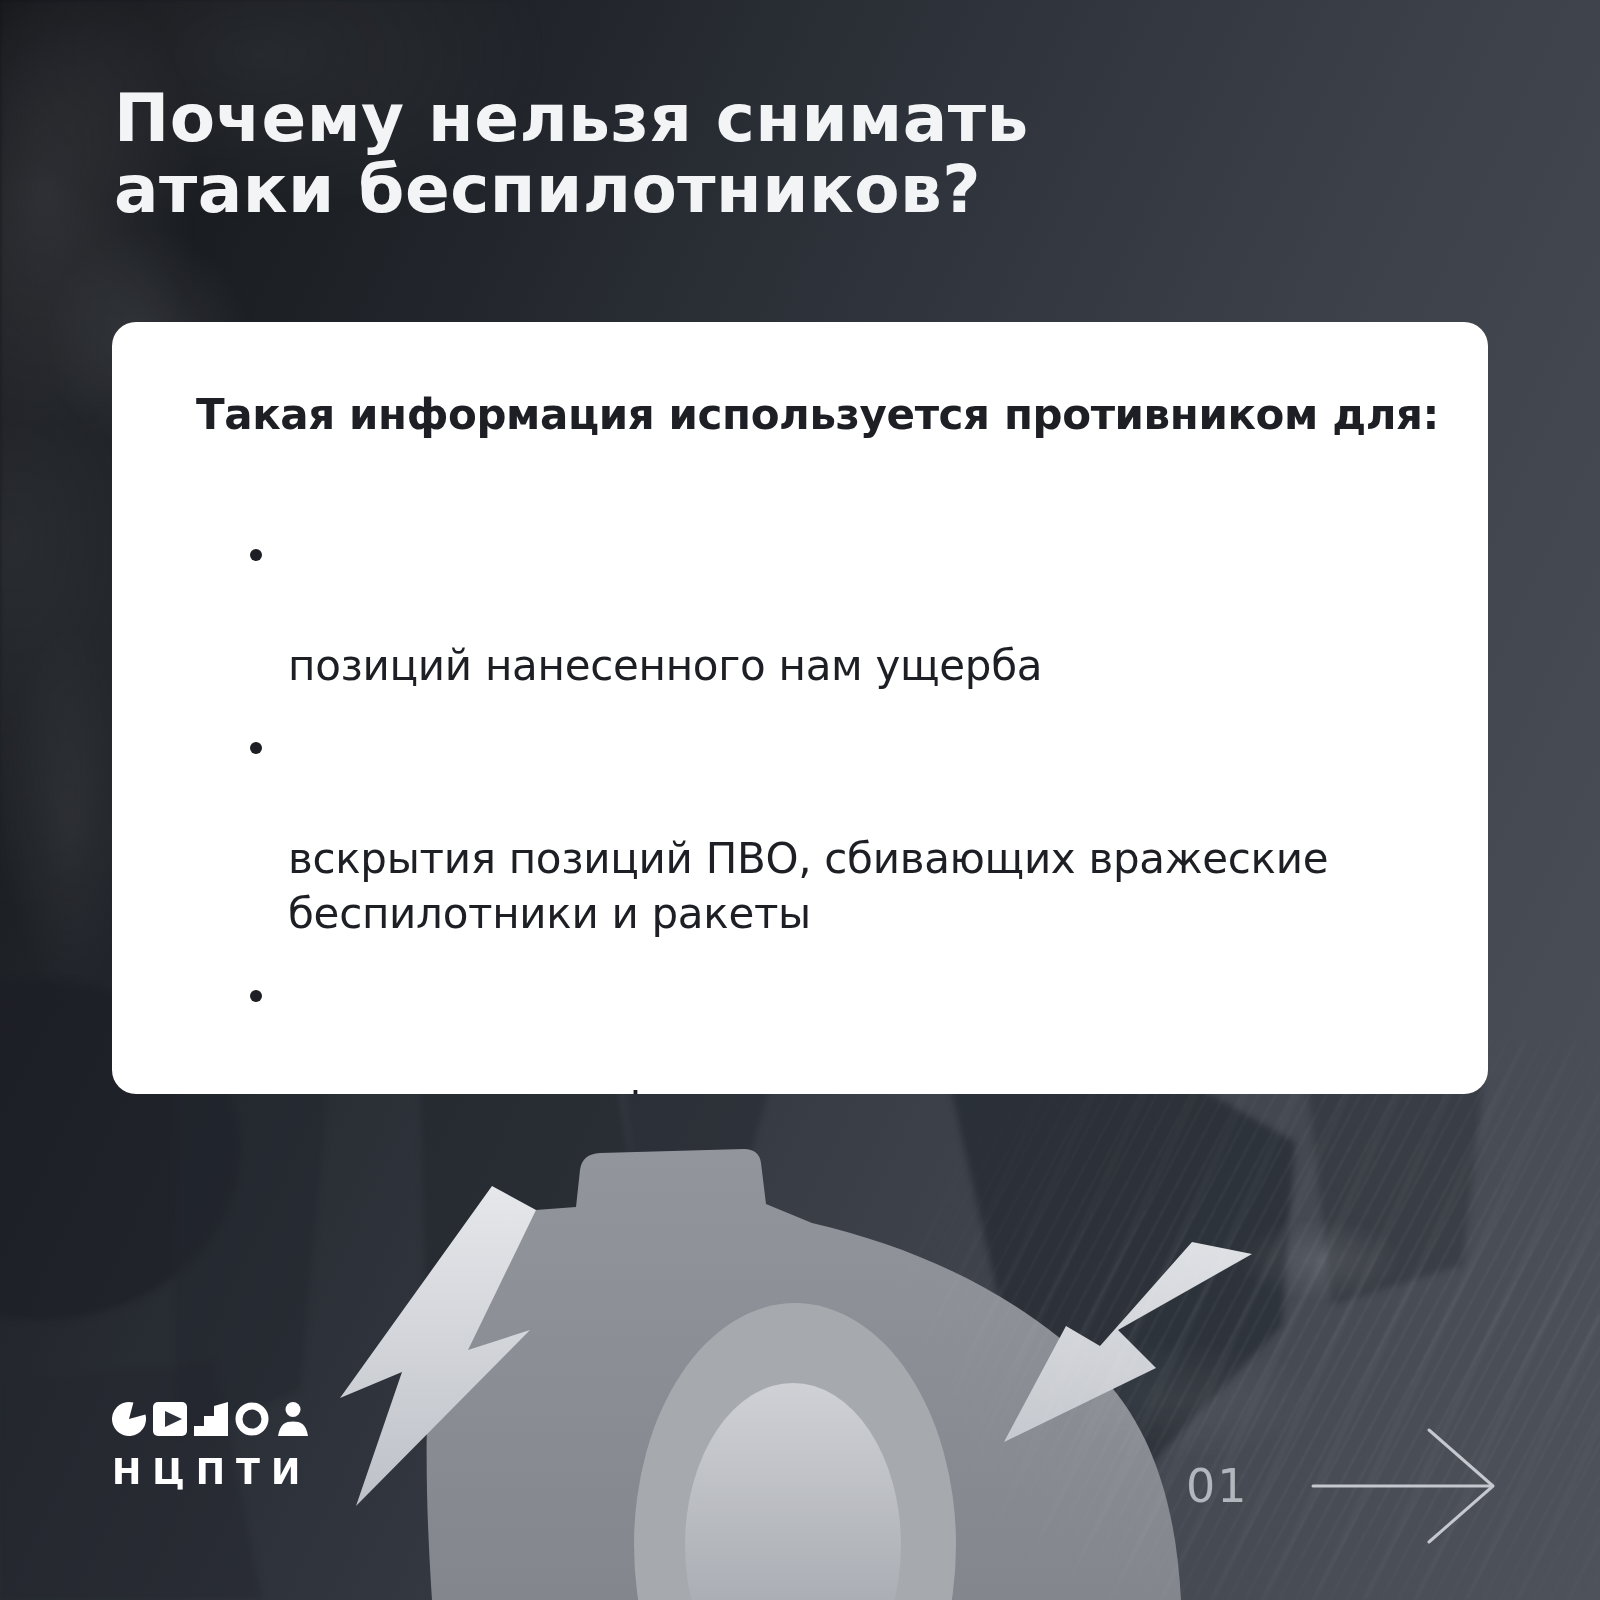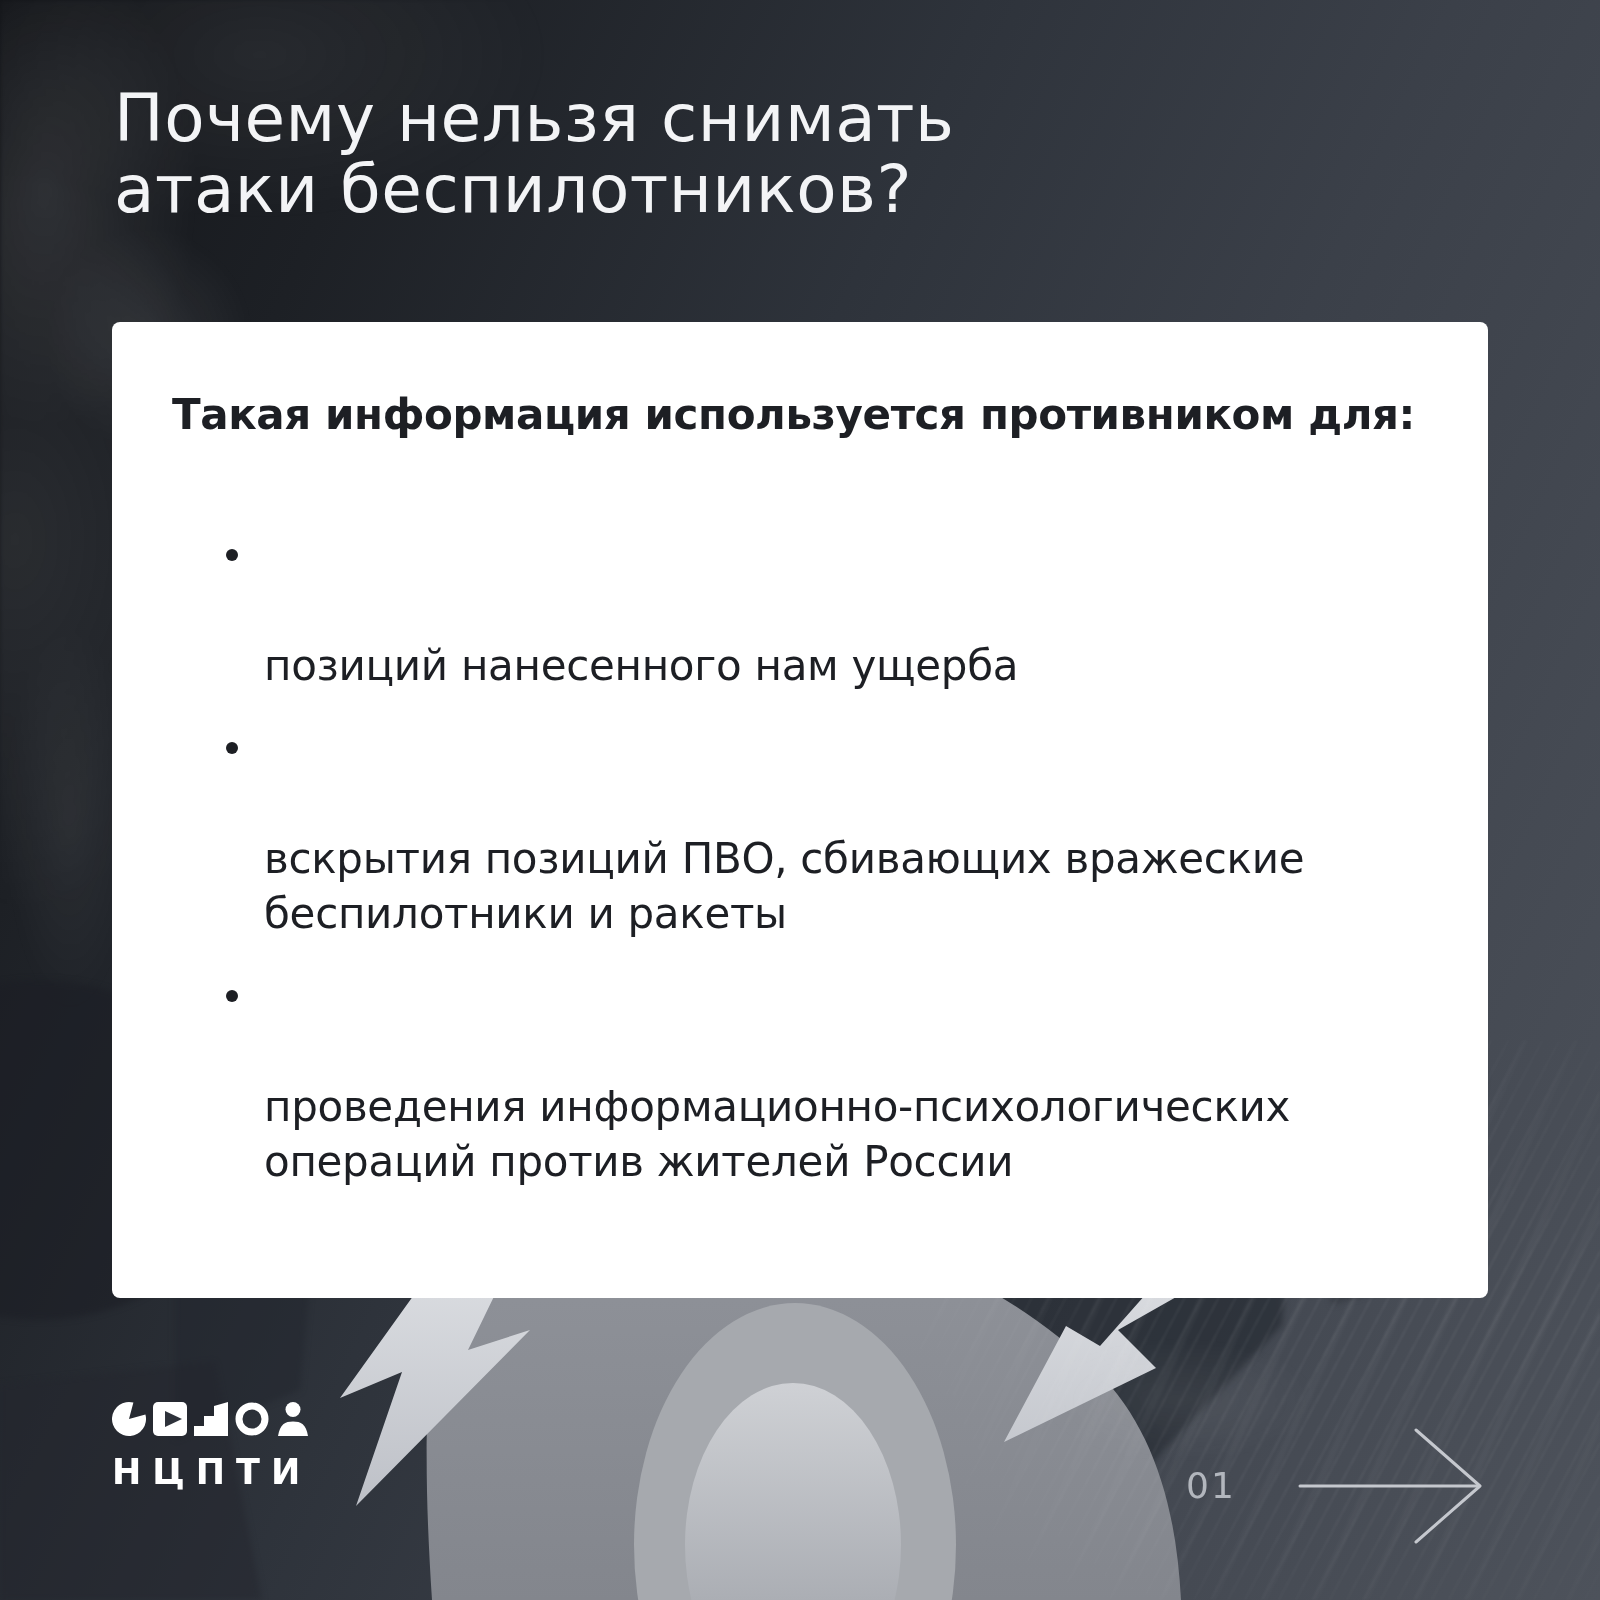--- a/index.html
+++ b/index.html
@@ -28,26 +28,26 @@
       repeating-linear-gradient(115deg, rgba(255,255,255,.03) 0 7px, transparent 7px 46px),
       radial-gradient(120px 60px at 560px 220px, rgba(255,255,255,.10), transparent 70%),
       radial-gradient(200px 90px at 420px 360px, rgba(255,255,255,.06), transparent 70%);
     -webkit-mask-image:radial-gradient(75% 85% at 70% 50%, #000 35%, transparent 78%);
     mask-image:radial-gradient(75% 85% at 70% 50%, #000 35%, transparent 78%);
     filter:blur(1px);
   }
   svg.backdrop,svg.illustration{position:absolute;left:0;top:0;pointer-events:none;}
   .title{
     position:absolute;left:114px;top:84px;margin:0;
-    font-size:66px;font-weight:400;line-height:1.07;letter-spacing:.5px;
+    font-size:66px;font-weight:700;line-height:1.07;letter-spacing:.5px;
     color:#f3f4f6;white-space:pre-line;
   }
   .card{
-    position:absolute;left:112px;top:322px;width:1376px;height:976px;
-    background:#ffffff;border-radius:8px;padding:66px 64px 40px 60px;overflow:hidden;
+    position:absolute;left:112px;top:322px;width:1376px;height:772px;
+    background:#ffffff;border-radius:24px;padding:66px 64px 40px 84px;overflow:hidden;
     color:#1d1f24;
   }
   .card-heading{
     margin:0 0 86px 0;font-size:42px;font-weight:700;line-height:1.28;white-space:nowrap;
     letter-spacing:-0.4px;
   }
   .bullets{list-style:none;margin:0;padding:0 0 0 30px;}
   .bullets li{
     position:relative;padding-left:62px;margin:0 0 28px 0;
     font-size:42px;line-height:1.31;white-space:pre-line;letter-spacing:-0.3px;
@@ -57,21 +57,21 @@
     background:#1d1f24;
   }
   .logo{position:absolute;left:112px;top:1400px;width:210px;color:#ffffff;}
   .logo .glyphs{display:block;}
   .logo .logo-text{
     margin-top:17px;font-size:35px;font-weight:700;letter-spacing:11px;line-height:1;
     color:#ffffff;
   }
   .pager{position:absolute;left:1186px;top:1424px;display:flex;align-items:center;}
   .page-number{
-    font-size:36px;color:#b2b6bd;letter-spacing:2px;line-height:1;
+    font-size:46px;color:#b2b6bd;letter-spacing:2px;line-height:1;
     font-family:"DejaVu Sans","Liberation Sans",sans-serif;
   }
   .next-arrow{margin-left:56px;display:block;cursor:pointer;}
 </style>
 </head>
 <body>
 
 <div class="stage">
 
   <div class="chalk-topleft"></div>

